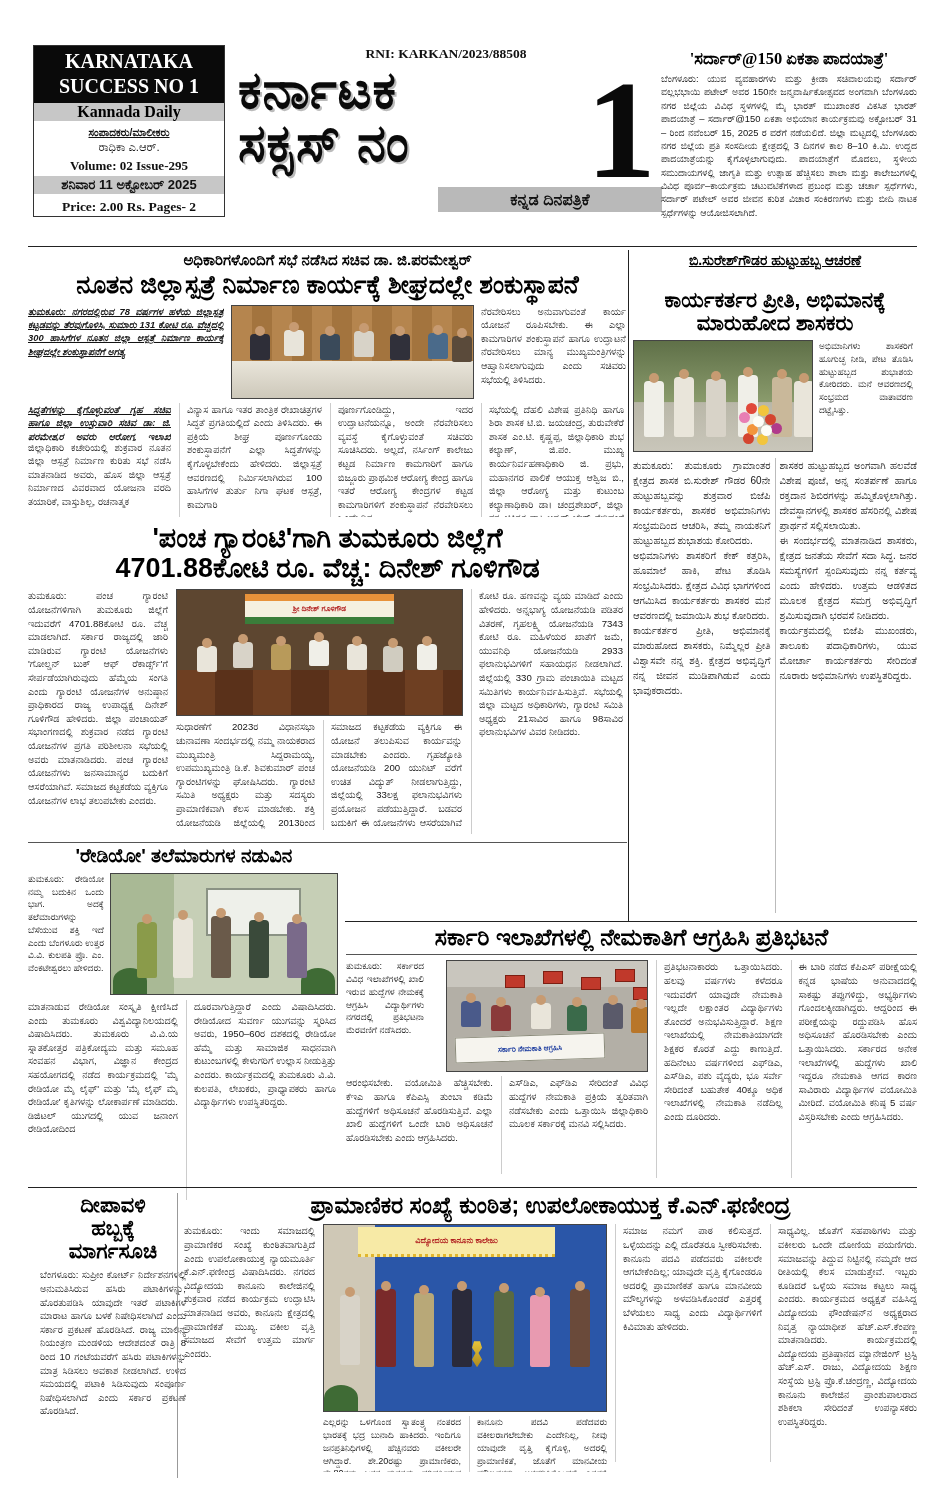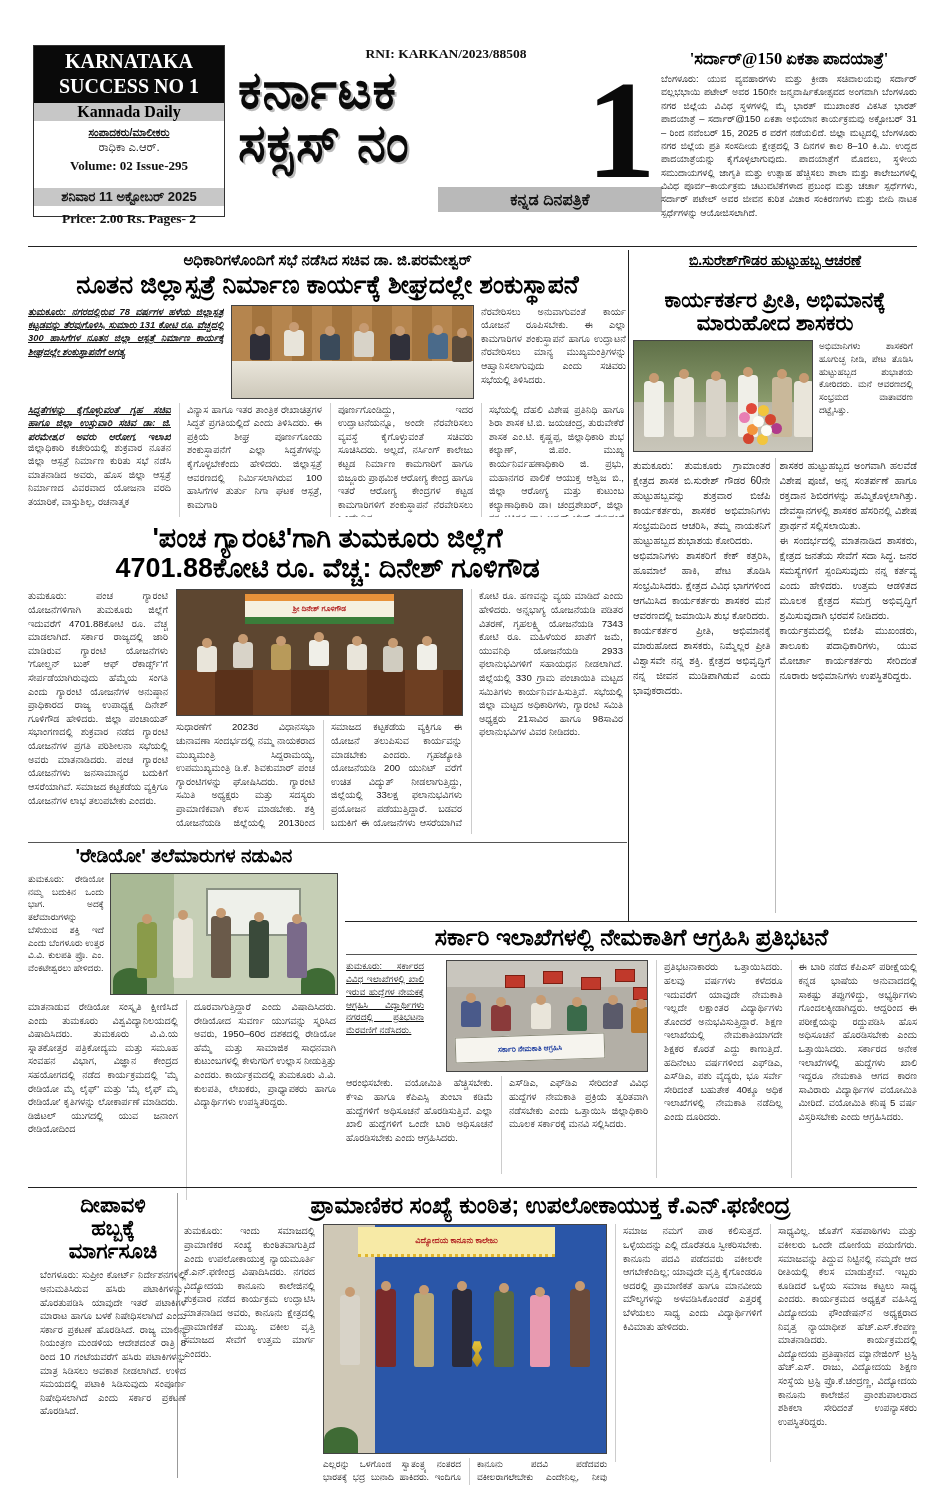--- a/index.html
+++ b/index.html
@@ -16,21 +16,21 @@
   .hline { position:absolute; height:1px; background:#222; }
   .thinrule { position:absolute; height:1px; background:#555; }
 
   
   .mh-left { position:absolute; left:33px; top:45px; width:192px; height:172px; border:1px solid #333; text-align:center; background:#fff; }
   .mh-black { background:#0a0a0a; color:#fff; font-family:"Liberation Serif",serif; font-weight:bold; font-size:20px; line-height:1.25; padding:3px 2px 4px;text-align:center; }
   .mh-gray { background:#c7c7c7; color:#000; font-family:"Liberation Serif",serif; font-weight:bold; }
   .mh-ed { font-weight:bold; text-decoration:underline; font-size:10.5px; margin-top:5px; }
   .mh-name { font-size:11.5px; margin-top:2px; }
   .mh-vol { font-family:"Liberation Serif",serif; font-weight:bold; font-size:13px; margin-top:4px; }
-  .mh-date { background:#c7c7c7; font-weight:bold; font-size:13px; margin-top:14px; padding:1px 0; }
+  .mh-date { background:#c7c7c7; font-weight:bold; font-size:13px; margin-top:2px; padding:1px 0; }
   .mh-price { font-family:"Liberation Serif",serif; font-weight:bold; font-size:13.5px; margin-top:5px; }
 
   .mh-center { position:absolute; left:230px; top:46px; width:432px; height:170px; }
   .mh-rni { text-align:center; font-family:"Liberation Serif",serif; font-weight:bold; font-size:13.5px; }
   .mh-title { font-weight:900; font-size:52px; line-height:1.02; letter-spacing:1px; color:#0a0a0a; text-shadow:2px 2px 0 #bbb; }
   .mh-one { position:absolute; right:6px; top:14px; font-family:"Liberation Serif",serif; font-weight:bold; font-size:140px; line-height:1; color:#0a0a0a; }
   .mh-dailytag { position:absolute; left:208px; top:141px; width:224px; height:25px; background:#b9b9b9; font-weight:bold; font-size:16px; text-align:center; line-height:25px; }
 
   .mh-article { position:absolute; left:661px; top:50px; width:256px; height:196px; }
   .mh-article .hl { font-family:"Liberation Serif",serif; font-size:16.5px; margin-bottom:4px; }
@@ -179,21 +179,21 @@
       <div class="bt" style="width:150px; height:200px; border-left:1px solid #ccc; padding-left:7px;">ದೂರವಾಗುತ್ತಿದ್ದಾರೆ ಎಂದು ವಿಷಾದಿಸಿದರು. ರೇಡಿಯೋದ ಸುವರ್ಣ ಯುಗವನ್ನು ಸ್ಮರಿಸಿದ ಅವರು, 1950–60ರ ದಶಕದಲ್ಲಿ ರೇಡಿಯೋ ಹೆಮ್ಮೆ ಮತ್ತು ಸಾಮಾಜಿಕ ಸಾಧನವಾಗಿ ಕುಟುಂಬಗಳಲ್ಲಿ ಕೇಳುಗರಿಗೆ ಉಲ್ಲಾಸ ನೀಡುತ್ತಿತ್ತು ಎಂದರು. ಕಾರ್ಯಕ್ರಮದಲ್ಲಿ ತುಮಕೂರು ವಿ.ವಿ. ಕುಲಪತಿ, ಲೇಖಕರು, ಪ್ರಾಧ್ಯಾಪಕರು ಹಾಗೂ ವಿದ್ಯಾರ್ಥಿಗಳು ಉಪಸ್ಥಿತರಿದ್ದರು.</div>
     </div>
   </div>
 
   <div class="hline" style="left:345px; top:921px; width:572px;"></div>
   <div class="abs" style="left:346px; top:925px; width:571px;">
     <div class="hl" style="font-size:23px;">ಸರ್ಕಾರಿ ಇಲಾಖೆಗಳಲ್ಲಿ ನೇಮಕಾತಿಗೆ ಆಗ್ರಹಿಸಿ ಪ್ರತಿಭಟನೆ</div>
     <div class="thinrule" style="position:static; width:100%; margin:4px 0 5px;"></div>
     <div style="display:flex; gap:8px;">
       <div style="width:302px;">
-        <div style="display:flex; gap:22px;text-decoration:underline;">
+        <div style="display:flex; gap:22px;">
           <div class="bt" style="width:82px; height:112px; font-size:9px;">ತುಮಕೂರು: ಸರ್ಕಾರದ ವಿವಿಧ ಇಲಾಖೆಗಳಲ್ಲಿ ಖಾಲಿ ಇರುವ ಹುದ್ದೆಗಳ ನೇಮಕಕ್ಕೆ ಆಗ್ರಹಿಸಿ ವಿದ್ಯಾರ್ಥಿಗಳು ನಗರದಲ್ಲಿ ಪ್ರತಿಭಟನಾ ಮೆರವಣಿಗೆ ನಡೆಸಿದರು.</div>
           <div class="photo" style="width:212px; height:112px;">
             <div class="p5-road"></div>
             <span class="placard" style="left:58px; top:14px;"></span>
             <span class="placard" style="left:96px; top:10px;"></span>
             <span class="placard" style="left:134px; top:16px;"></span>
             <span class="placard" style="left:168px; top:8px;"></span>
             <span class="placard" style="left:186px; top:26px;"></span>
             <span class="pp" style="left:14px; top:40px; background:#4a5a8a;"></span>
             <span class="pp" style="left:44px; top:44px; background:#8a3a3a;"></span>
@@ -222,21 +222,21 @@
     <div class="hl" style="font-size:21px;">ಮಾರ್ಗಸೂಚಿ</div>
     <div class="bt" style="height:200px; margin-top:6px;">ಬೆಂಗಳೂರು: ಸುಪ್ರೀಂ ಕೋರ್ಟ್ ನಿರ್ದೇಶನಗಳಲ್ಲಿ ಅನುಮತಿಸಿರುವ ಹಸಿರು ಪಟಾಕಿಗಳನ್ನು, ಹೊರತುಪಡಿಸಿ ಯಾವುದೇ ಇತರೆ ಪಟಾಕಿಗಳ ಮಾರಾಟ ಹಾಗೂ ಬಳಕೆ ನಿಷೇಧಿಸಲಾಗಿದೆ ಎಂದು ಸರ್ಕಾರ ಪ್ರಕಟಣೆ ಹೊರಡಿಸಿದೆ. ರಾಜ್ಯ ಮಾಲಿನ್ಯ ನಿಯಂತ್ರಣ ಮಂಡಳಿಯ ಆದೇಶದಂತೆ ರಾತ್ರಿ 8 ರಿಂದ 10 ಗಂಟೆಯವರೆಗೆ ಹಸಿರು ಪಟಾಕಿಗಳನ್ನು ಮಾತ್ರ ಸಿಡಿಸಲು ಅವಕಾಶ ನೀಡಲಾಗಿದೆ. ಉಳಿದ ಸಮಯದಲ್ಲಿ ಪಟಾಕಿ ಸಿಡಿಸುವುದು ಸಂಪೂರ್ಣ ನಿಷೇಧಿಸಲಾಗಿದೆ ಎಂದು ಸರ್ಕಾರ ಪ್ರಕಟಣೆ ಹೊರಡಿಸಿದೆ.</div>
   </div>
   <div class="vline" style="left:177px; top:1193px; height:285px; background:#999;"></div>
 
   <div class="abs" style="left:184px; top:1193px; width:733px;">
     <div class="hl" style="font-size:23px;">ಪ್ರಾಮಾಣಿಕರ ಸಂಖ್ಯೆ ಕುಂಠಿತ; ಉಪಲೋಕಾಯುಕ್ತ ಕೆ.ಎನ್.ಫಣೀಂದ್ರ</div>
     <div style="display:flex; gap:8px; margin-top:6px;">
       <div class="bt" style="width:132px; height:238px;">ತುಮಕೂರು: ಇಂದು ಸಮಾಜದಲ್ಲಿ ಪ್ರಾಮಾಣಿಕರ ಸಂಖ್ಯೆ ಕುಂಠಿತವಾಗುತ್ತಿದೆ ಎಂದು ಉಪಲೋಕಾಯುಕ್ತ ನ್ಯಾಯಮೂರ್ತಿ ಕೆ.ಎನ್.ಫಣೀಂದ್ರ ವಿಷಾದಿಸಿದರು. ನಗರದ ವಿದ್ಯೋದಯ ಕಾನೂನು ಕಾಲೇಜಿನಲ್ಲಿ ಶುಕ್ರವಾರ ನಡೆದ ಕಾರ್ಯಕ್ರಮ ಉದ್ಘಾಟಿಸಿ ಮಾತನಾಡಿದ ಅವರು, ಕಾನೂನು ಕ್ಷೇತ್ರದಲ್ಲಿ ಪ್ರಾಮಾಣಿಕತೆ ಮುಖ್ಯ. ವಕೀಲ ವೃತ್ತಿ ಸಮಾಜದ ಸೇವೆಗೆ ಉತ್ತಮ ಮಾರ್ಗ ಎಂದರು.</div>
       <div style="width:284px;">
-        <div class="photo" style="width:284px; height:230px;">
+        <div class="photo" style="width:284px; height:188px;">
           <div class="p6-bg"></div>
           <div class="p6-banner">ವಿದ್ಯೋದಯ ಕಾನೂನು ಕಾಲೇಜು</div>
           <span class="pp" style="left:16px; top:70px; background:#d8d3c8; height:70px;"></span>
           <span class="pp" style="left:52px; top:64px; background:#7a2a2a; height:78px;"></span>
           <span class="pp" style="left:90px; top:68px; background:#b8a878; height:74px;"></span>
           <span class="pp" style="left:128px; top:64px; background:#2a2a3a; height:78px;"></span>
           <span class="pp" style="left:170px; top:66px; background:#5a6a42; height:76px;"></span>
           <span class="pp" style="left:206px; top:70px; background:#e89ab0; height:72px;"></span>
           <span class="pp" style="left:246px; top:64px; background:#6a4a3a; height:78px;"></span>
           <div class="p6-lamp" style="left:148px; top:116px;"></div>

